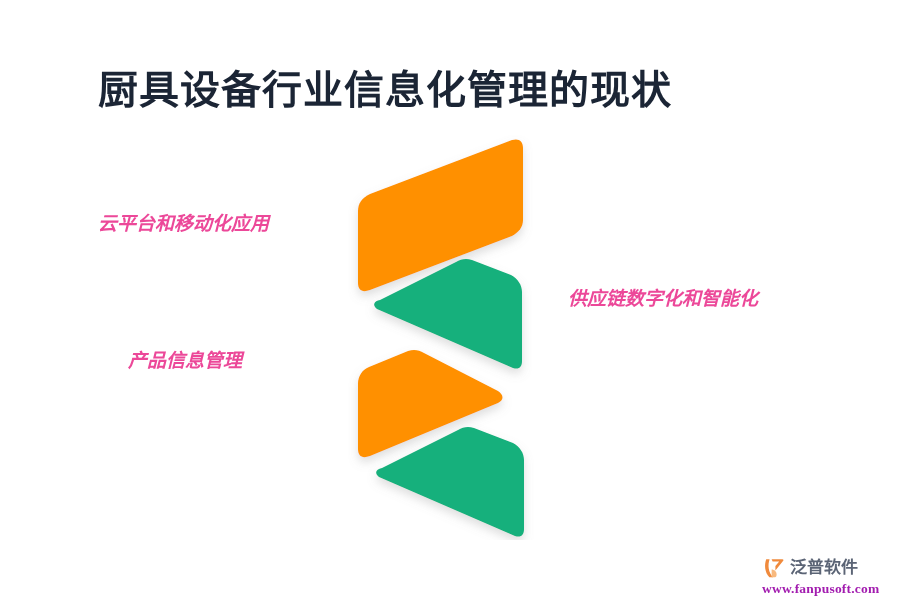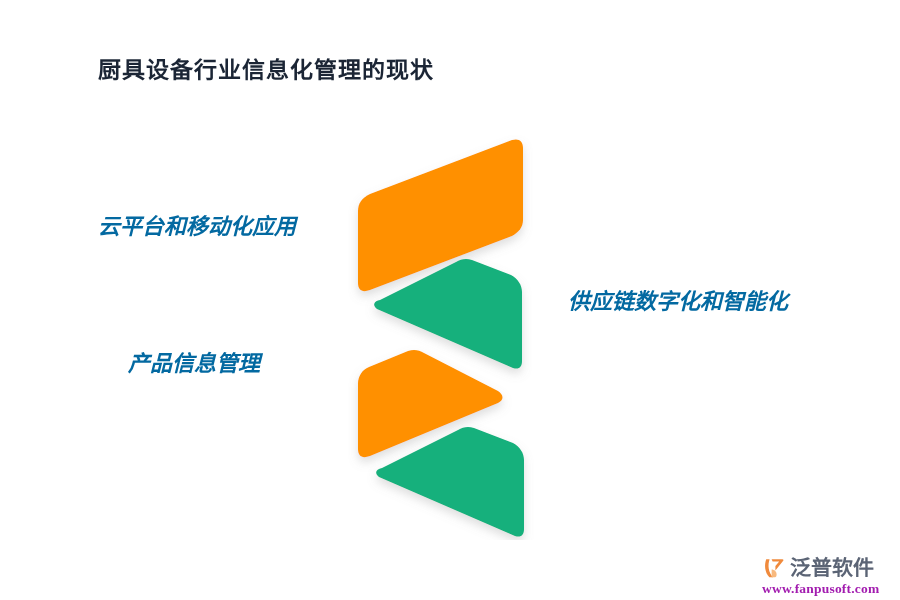--- a/index.html
+++ b/index.html
@@ -16,23 +16,23 @@
     width: 900px;
     height: 600px;
     background: #ffffff;
     overflow: hidden;
   }
 
   
   #page-title {
     position: absolute;
     left: 98px;
-    top: 51px;
+    top: 58px;
     font-family: "Liberation Serif", "DejaVu Serif", serif;
-    font-size: 23px;
+    font-size: 40px;
     font-weight: bold;
     color: #1b2535;
     letter-spacing: 1px;
     white-space: nowrap;
   }
 
   
   #zigzag-graphic {
     position: absolute;
     left: 330px;
@@ -43,24 +43,24 @@
   #zigzag-graphic svg {
     display: block;
     width: 230px;
     height: 420px;
   }
 
   
   .stage-label {
     position: absolute;
     font-family: Liberation Sans, sans-serif;
-    font-size: 22px;
+    font-size: 19px;
     font-weight: bold;
     font-style: italic;
-    color: #0369a1;
+    color: #ec4899;
     white-space: nowrap;
   }
   .stage-label.left  { text-align: right; }
   .stage-label.right { text-align: left;  }
 
   #label-cloud    { left: 98px;  top: 208px; }
   #label-supply   { left: 568px; top: 283px; }
   #label-product  { left: 128px; top: 345px; }
   #label-sales    { left: 588px; top: 442px; }
 
@@ -74,21 +74,21 @@
   }
   #brand-logo-row {
     display: flex;
     align-items: center;
     gap: 4px;
     height: 24px;
   }
   #brand-mark { width: 24px; height: 24px; flex: 0 0 24px; }
   #brand-name {
     font-family: "Liberation Serif", "DejaVu Serif", serif;
-    font-size: 21px;
+    font-size: 17px;
     font-weight: bold;
     color: #5b6475;
     letter-spacing: 0px;
     line-height: 24px;
   }
   #brand-url {
     margin-top: 1px;
     font-family: "Liberation Serif", "DejaVu Serif", serif;
     font-size: 13.5px;
     font-weight: bold;

